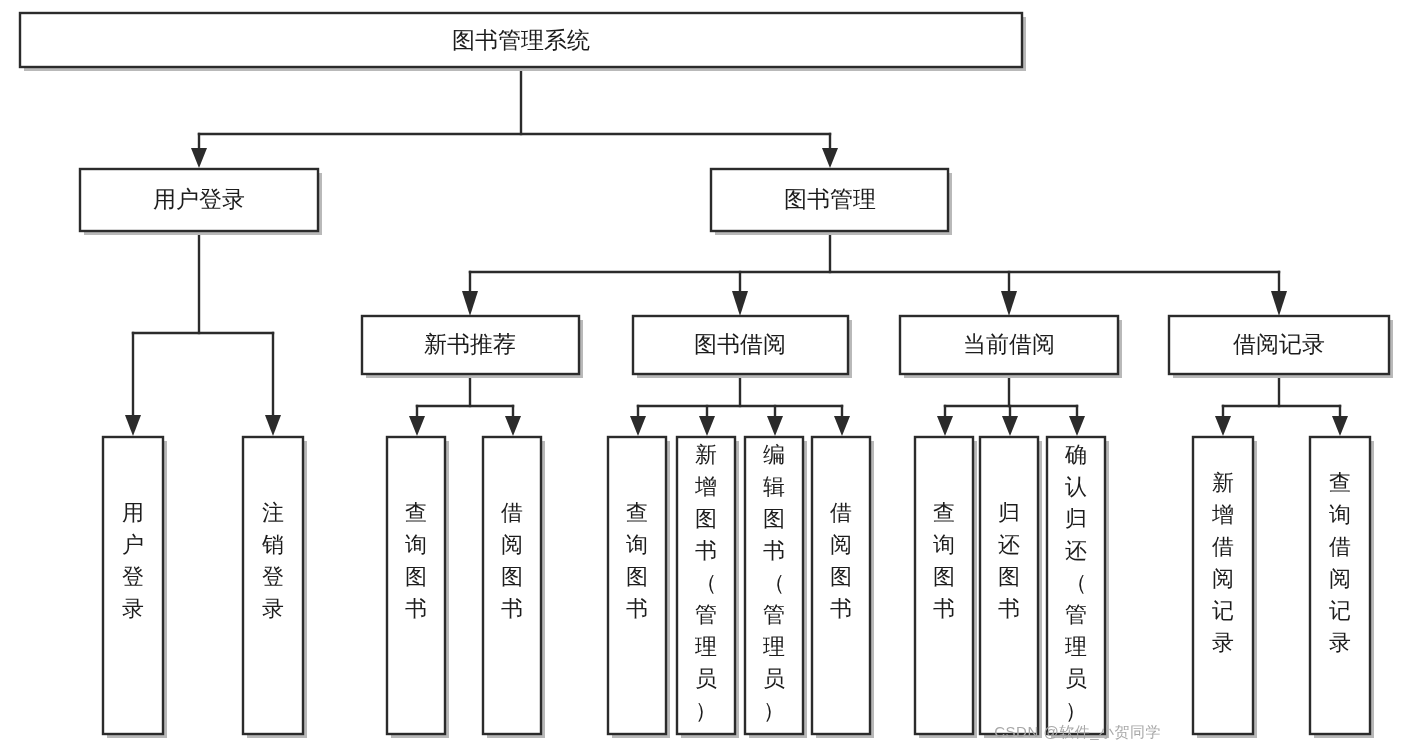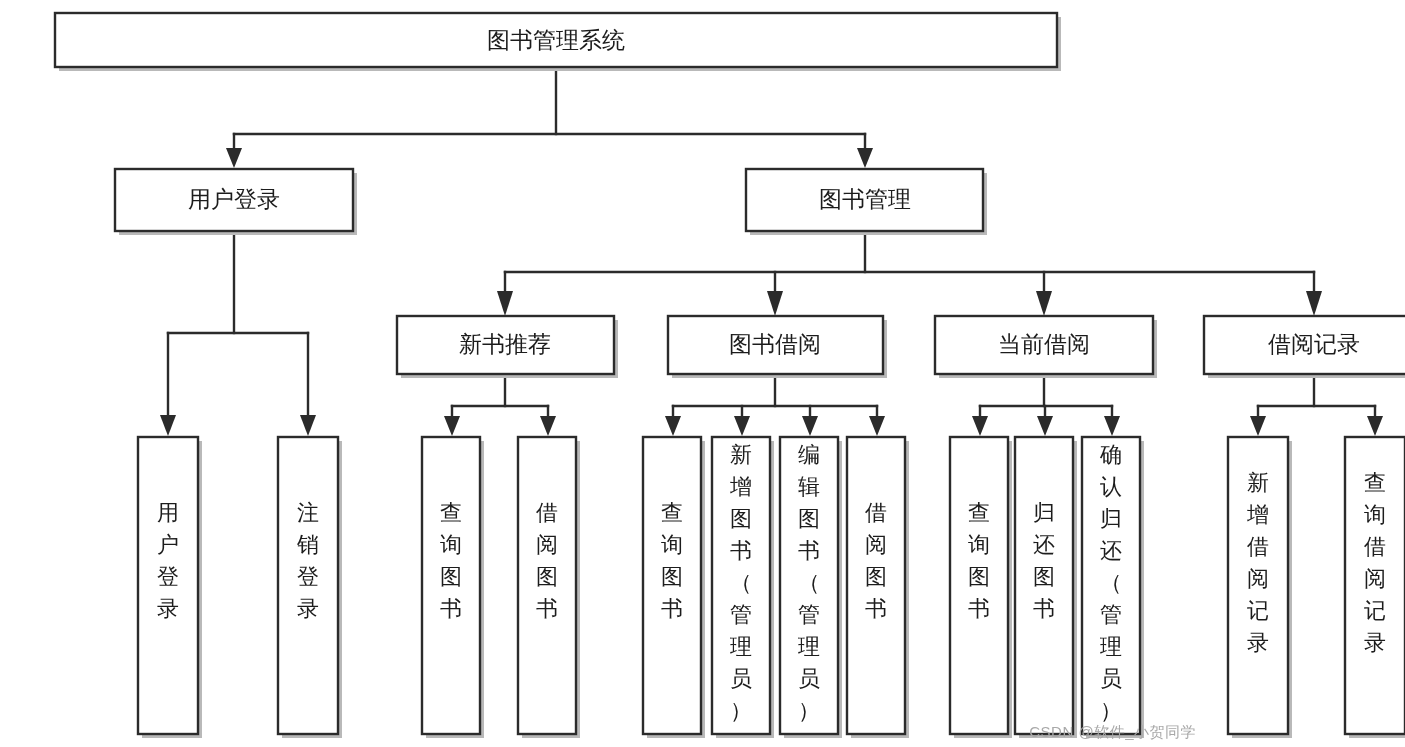--- a/index.html
+++ b/index.html
@@ -11,21 +11,20 @@
     width: 1405px;
     height: 747px;
     font-family: "Liberation Sans", "DejaVu Sans", sans-serif;
     overflow: hidden;
     position: relative;
   }
   #diagram-root {
     position: relative;
     width: 1169px;
     height: 747px;
-    margin-left: 35px;
   }
   svg#flowchart {
     position: absolute;
     top: 0;
     left: 0;
     width: 1405px;
     height: 747px;
     display: block;
   }
   .node-box {

